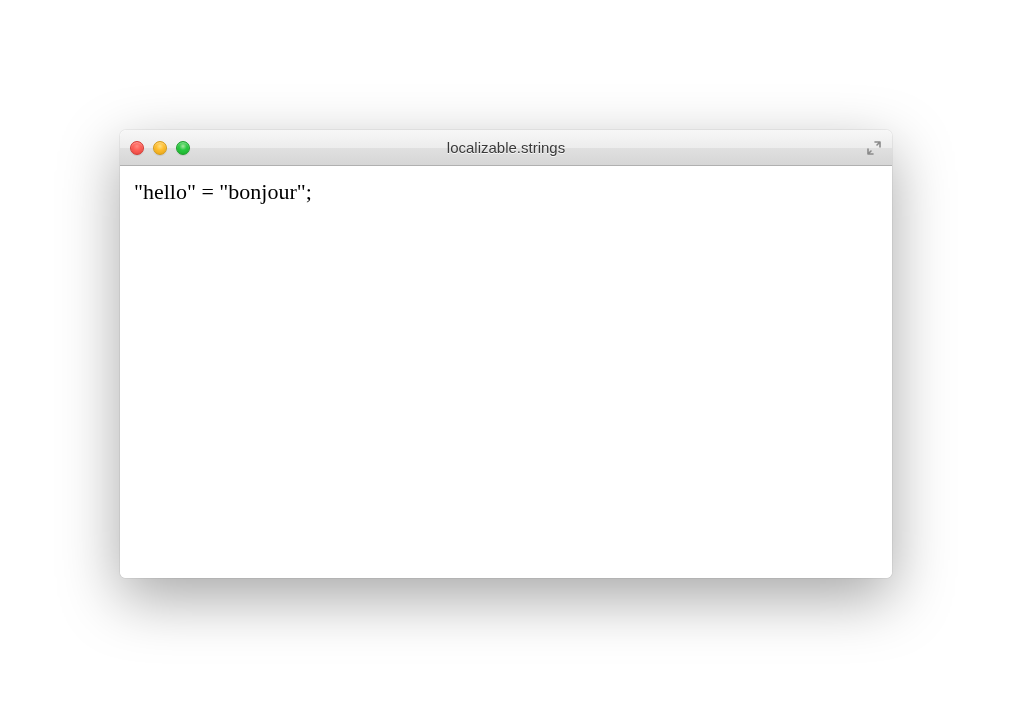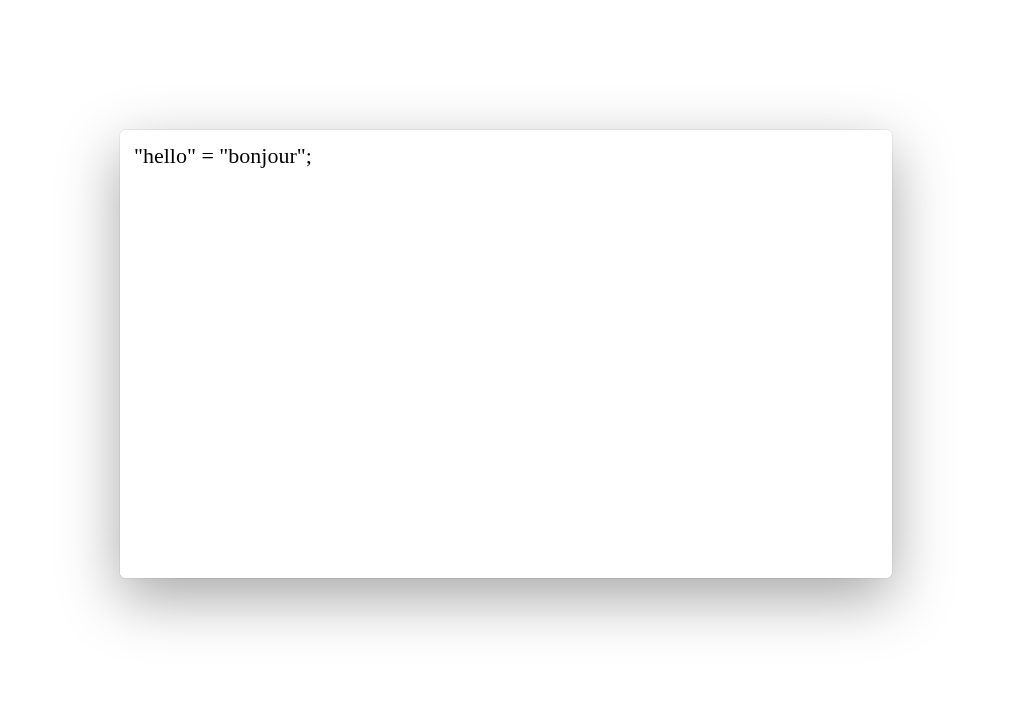--- a/index.html
+++ b/index.html
@@ -96,14 +96,27 @@
       font-size: 22px;
       color: #000000;
       line-height: 1.3;
       white-space: pre;
     }
   </style>
 </head>
 <body>
 
 <div class="window">
+  <div class="titlebar">
+    <div class="traffic-lights">
+      <div class="traffic-light tl-close"></div>
+      <div class="traffic-light tl-min"></div>
+      <div class="traffic-light tl-max"></div>
+    </div>
+    <div class="title">localizable.strings</div>
+    <div class="fullscreen-btn">
+      <svg viewBox="0 0 16 16">
+        <path d="M2 9 L2 14 L7 14 M5 11 L2 14 M14 7 L14 2 L9 2 M11 5 L14 2" stroke="#8a8a8a" stroke-width="1.6" fill="none" stroke-linecap="round" stroke-linejoin="round"></path>
+      </svg>
+    </div>
+  </div>
   <div class="content">"hello" = "bonjour";</div>
 </div>
 
 </body></html>

